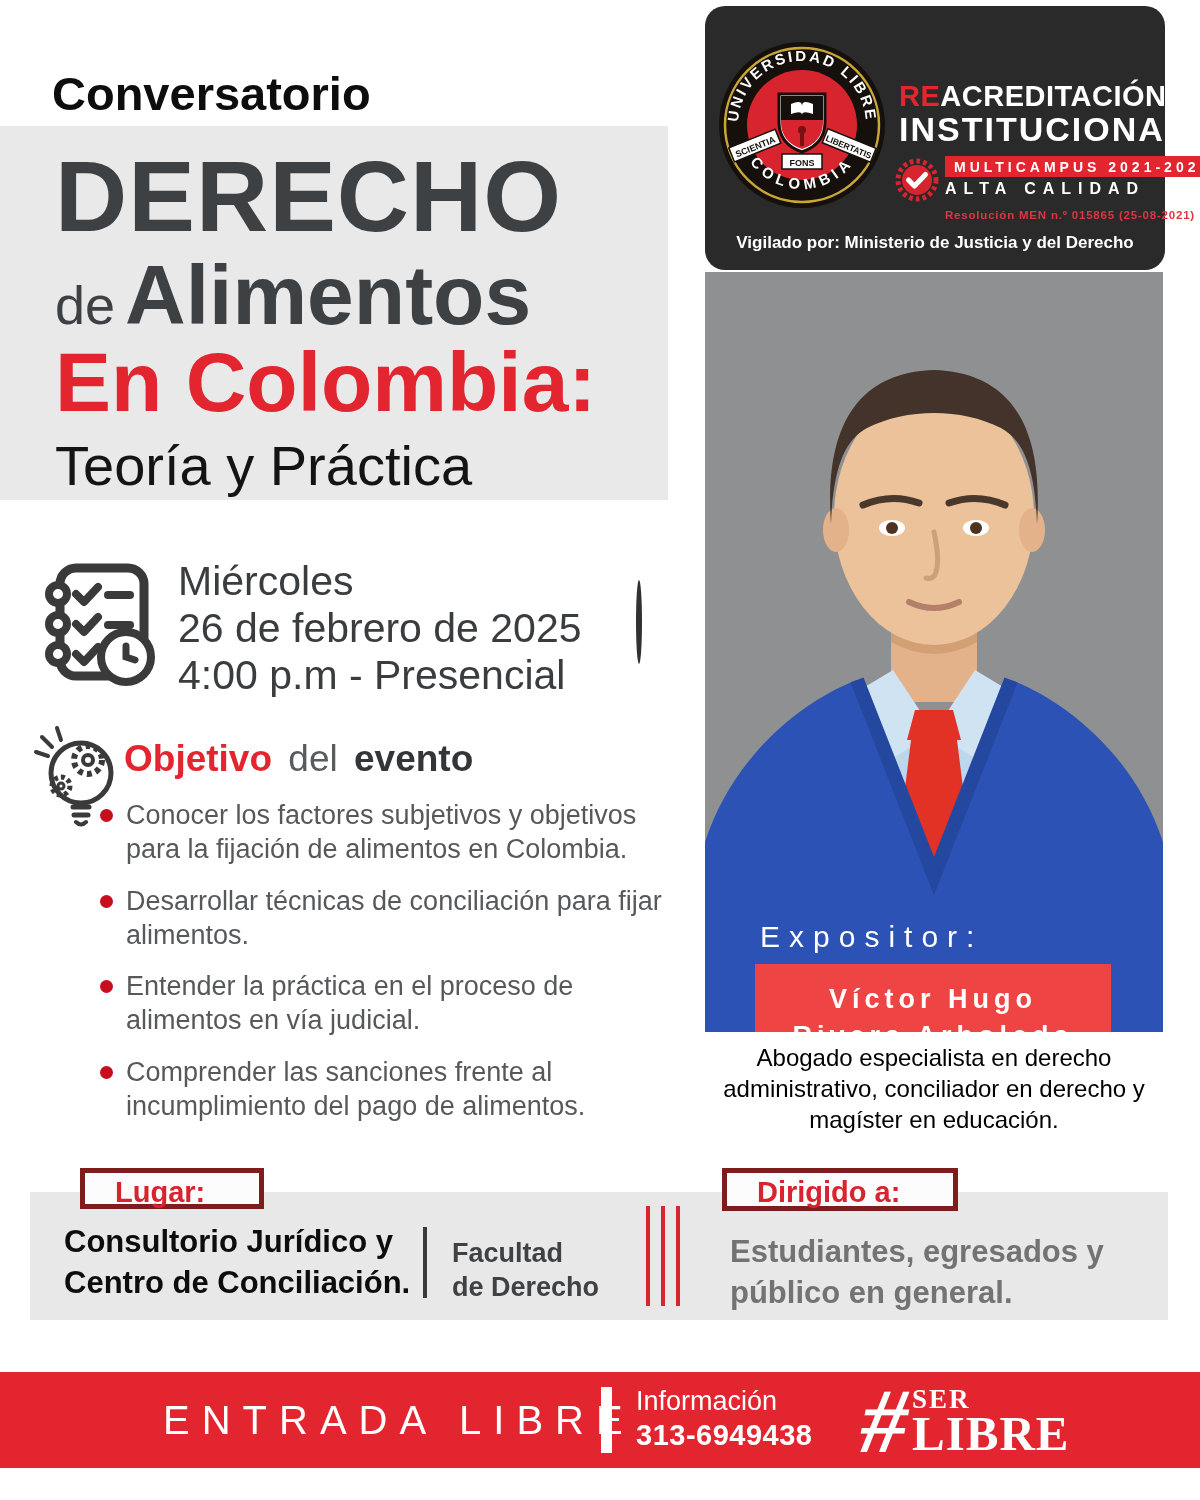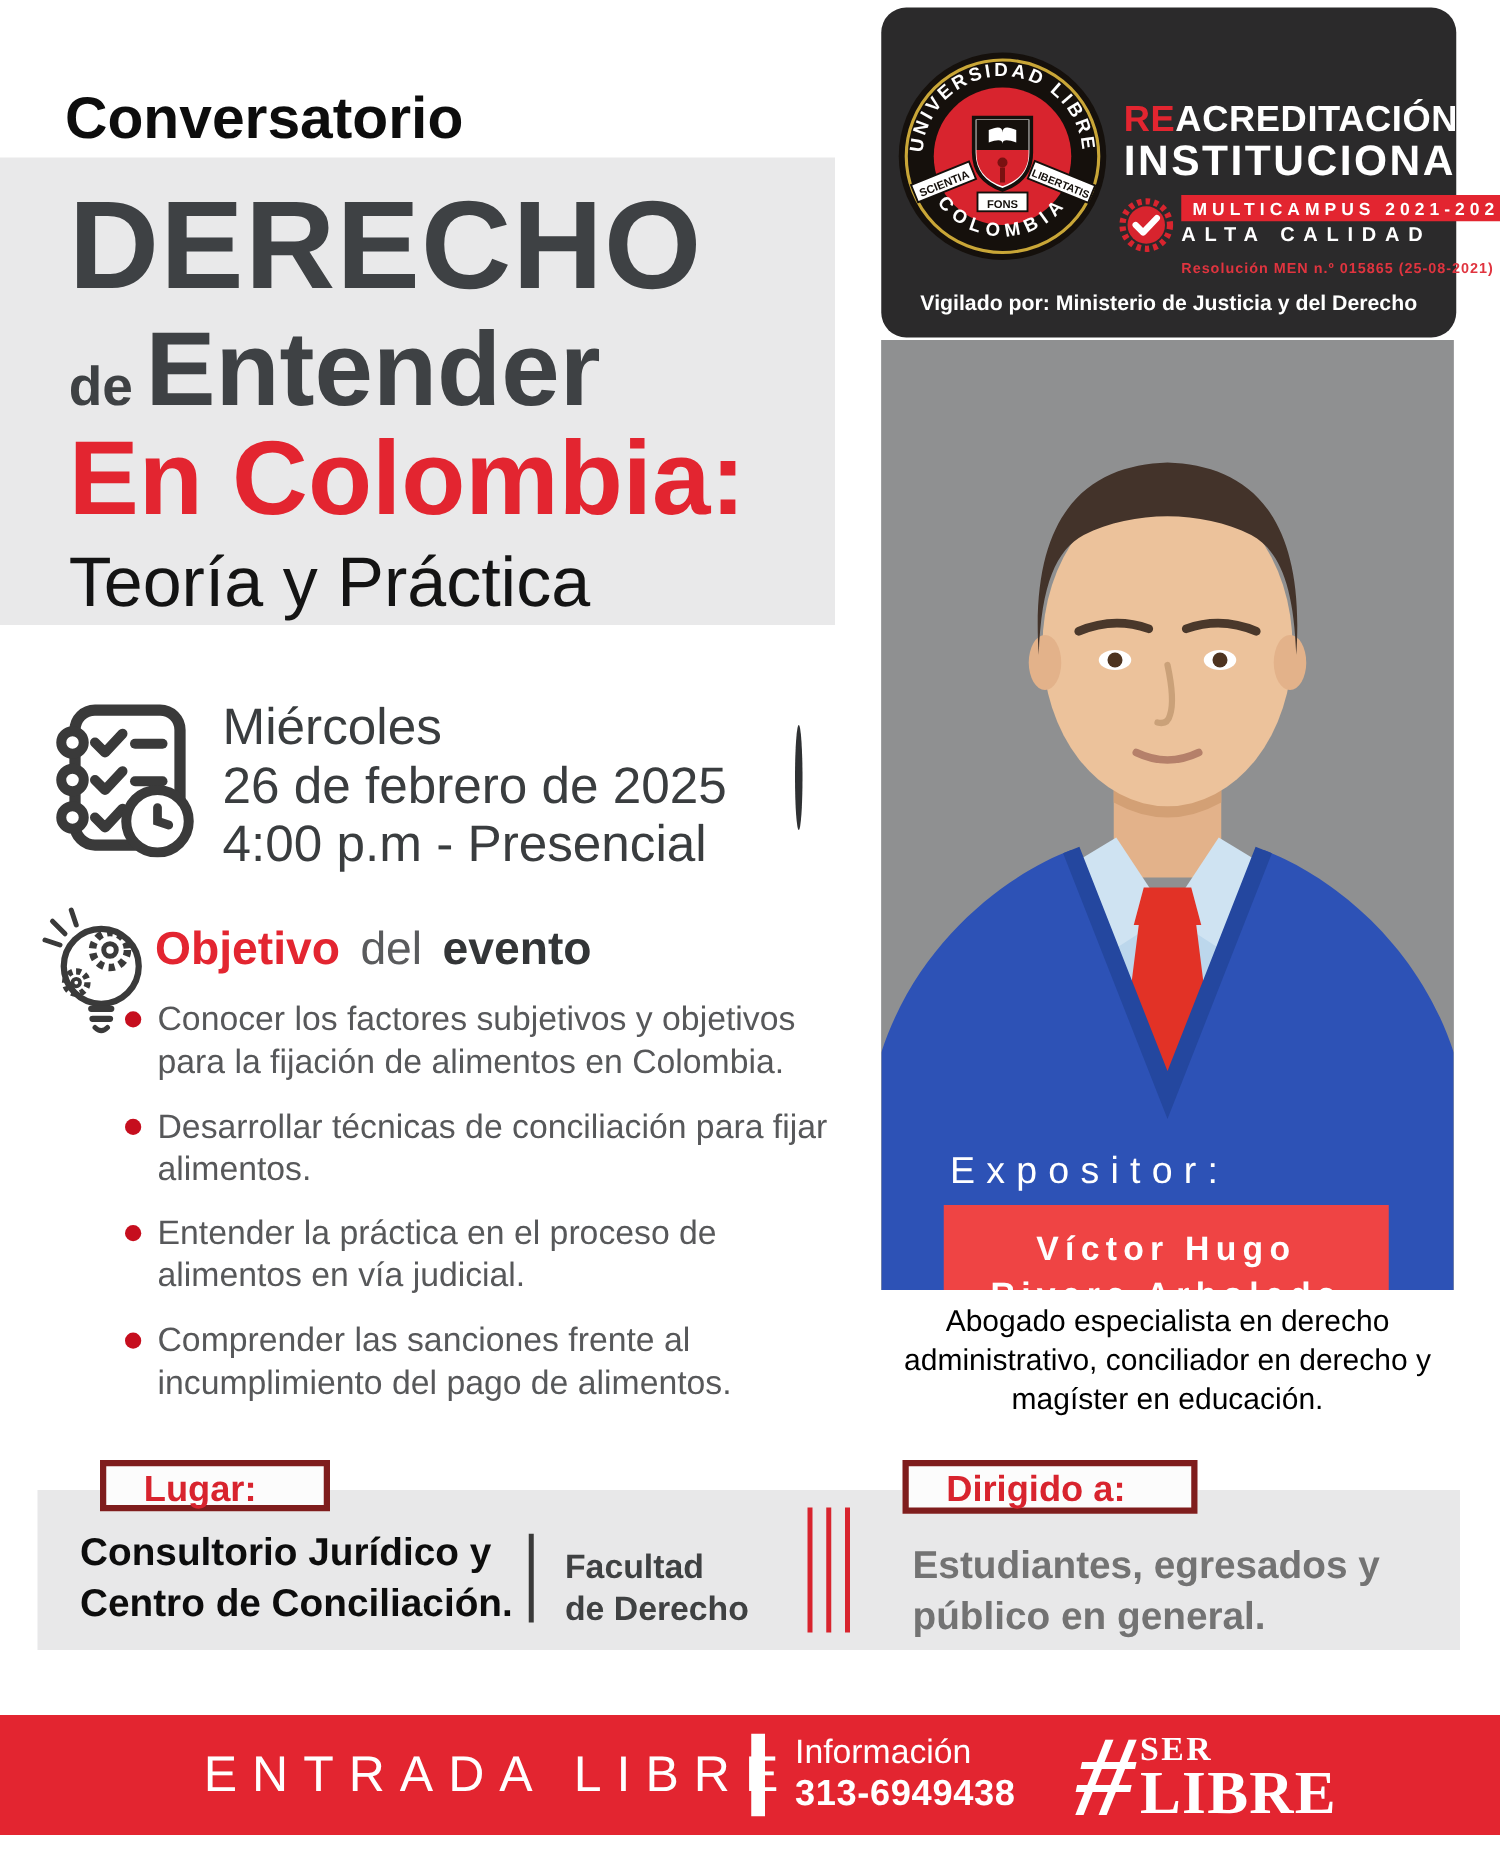--- a/index.html
+++ b/index.html
@@ -5,21 +5,21 @@
   * { margin:0; padding:0; box-sizing:border-box; }
   body { background:#ffffff; font-family:"Liberation Sans", sans-serif; }
   .page { position:relative; width:1200px; height:1500px; background:#ffffff; overflow:hidden; }
   .abs { position:absolute; }
 
   
   .kicker { left:52px; top:66px; font-size:47px; font-weight:800; color:#0d0d0d; }
   .titlebox { left:0; top:126px; width:668px; height:374px; background:#e9e9ea; padding:18px 0 0 55px; }
   .t1 { font-size:100px; font-weight:800; color:#3e4144; line-height:1.04; letter-spacing:1px; }
   .t2 { color:#3e4144; line-height:0.95; margin-top:8px; white-space:nowrap; }
-  .t2 .t2-small { font-size:44px; font-weight:700; }
+  .t2 .t2-small { font-size:54px; font-weight:400; }
   .t2 .t2-big { font-size:84px; font-weight:700; margin-left:10px; }
   .t3 { font-size:84px; font-weight:700; color:#e32530; line-height:1.06; margin-top:2px; }
   .t4 { font-size:56px; font-weight:500; color:#141414; margin-top:6px; }
 
   
   .badge { left:705px; top:6px; width:460px; height:264px; background:#2b2a2b; border-radius:20px; }
   .badge .seal { position:absolute; left:12px; top:34px; }
   .acc1 { position:absolute; left:194px; top:74px; font-size:29px; font-weight:800; color:#ffffff; letter-spacing:0.5px; white-space:nowrap; }
   .acc1 .red { color:#e32530; }
   .acc2 { position:absolute; left:194px; top:104px; font-size:34px; font-weight:800; color:#ffffff; letter-spacing:2px; white-space:nowrap; }
@@ -76,21 +76,21 @@
   .hash-libre { font-size:49px; line-height:42px; letter-spacing:1px; }
 </style>
 </head>
 <body>
 
 <div class="page">
 
   <div class="abs kicker">Conversatorio</div>
   <div class="abs titlebox">
     <div class="t1">DERECHO</div>
-    <div class="t2"><span class="t2-small">de</span><span class="t2-big">Entender</span></div>
+    <div class="t2"><span class="t2-small">de</span><span class="t2-big">Alimentos</span></div>
     <div class="t3">En Colombia:</div>
     <div class="t4">Teoría y Práctica</div>
   </div>
 
   <div class="abs badge">
     <svg class="seal" width="170" height="170" viewBox="0 0 170 170">
       <defs>
         <path id="arcTop" d="M 21,85 A 64,64 0 0 1 149,85"></path>
         <path id="arcBot" d="M 21,85 A 64,64 0 0 0 149,85"></path>
         <clipPath id="shieldClip">

